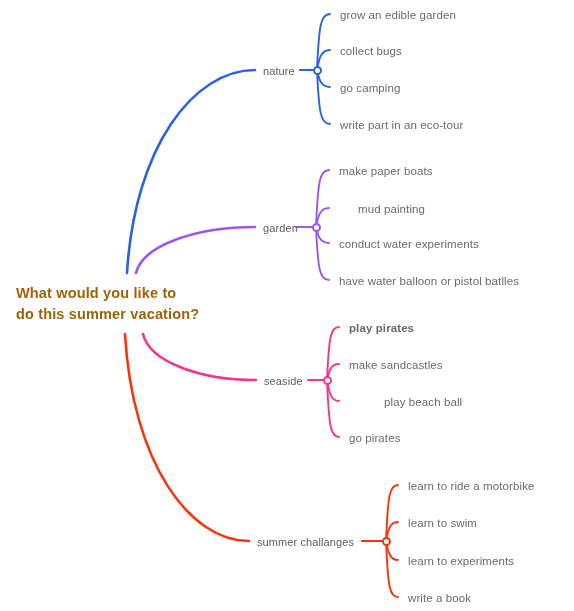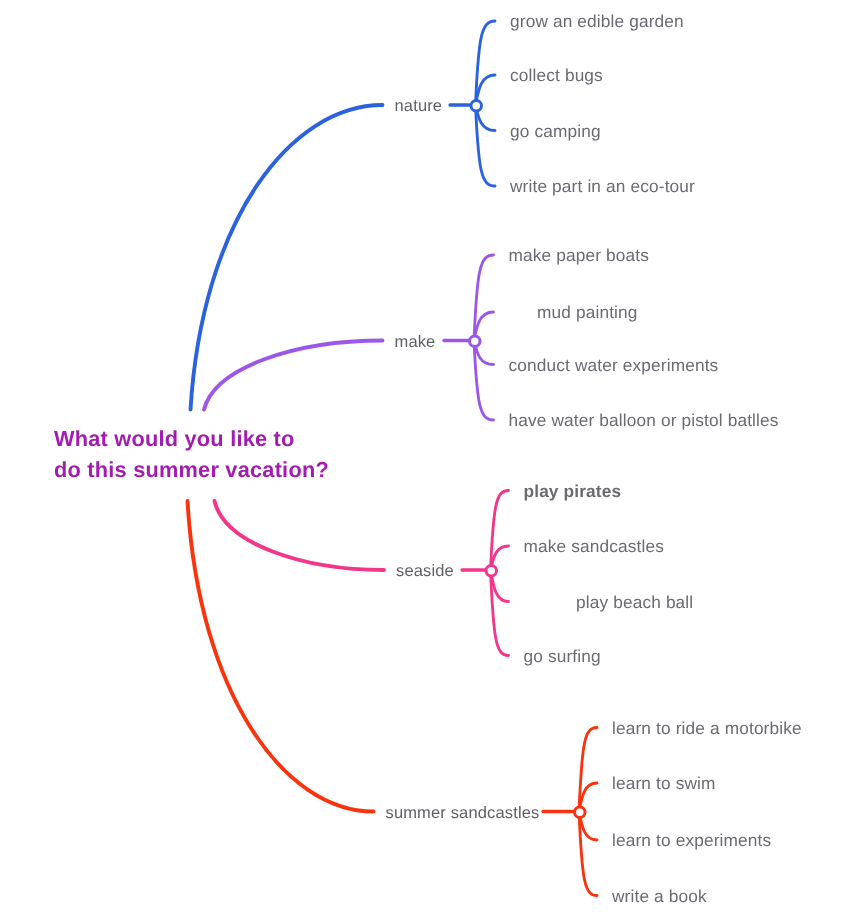--- a/index.html
+++ b/index.html
@@ -35,24 +35,24 @@
     height: 611px;
     overflow: visible;
   }
   svg.edges path {
     fill: none;
     stroke-linecap: round;
     stroke-linejoin: round;
   }
   .root-label {
     position: absolute;
-    left: 36px;
+    left: 16px;
     top: 283px;
     width: 212px;
-    color: #a21caf;
+    color: #a16207;
     font-size: 14.5px;
     font-weight: bold;
     line-height: 21px;
     letter-spacing: 0.15px;
     white-space: pre-line;
   }
   .branch-label {
     position: absolute;
     color: #5f6066;
     font-size: 11px;
@@ -114,33 +114,33 @@
   <div class="root-label">What would you like to
 do this summer vacation?</div>
 
   <div id="label-layer">
       <div class="branch-label" style="left: 263px; top: 64px;">nature</div>
       <div class="leaf-label" style="left: 340px; top: 8px;">grow an edible garden</div>
       <div class="leaf-label" style="left: 340px; top: 44px;">collect bugs</div>
       <div class="leaf-label" style="left: 340px; top: 81px;">go camping</div>
       <div class="leaf-label" style="left: 340px; top: 118px;">write part in an eco-tour</div>
       <div class="node-dot" style="left: 312.5px; top: 65.5px; border: 2px solid rgb(43, 98, 221);"></div>
-      <div class="branch-label" style="left: 263px; top: 221px;">make</div>
+      <div class="branch-label" style="left: 263px; top: 221px;">garden</div>
       <div class="leaf-label" style="left: 339px; top: 164px;">make paper boats</div>
       <div class="leaf-label" style="left: 339px; top: 202px; margin-left: 19px;">mud painting</div>
       <div class="leaf-label" style="left: 339px; top: 237px;">conduct water experiments</div>
       <div class="leaf-label" style="left: 339px; top: 274px;">have water balloon or pistol batlles</div>
       <div class="node-dot" style="left: 311.5px; top: 222.5px; border: 2px solid rgb(155, 87, 232);"></div>
       <div class="branch-label" style="left: 264px; top: 374px;">seaside</div>
       <div class="leaf-label" style="left: 349px; top: 321px; font-weight: bold;">play pirates</div>
       <div class="leaf-label" style="left: 349px; top: 358px;">make sandcastles</div>
       <div class="leaf-label" style="left: 349px; top: 395px; margin-left: 35px;">play beach ball</div>
-      <div class="leaf-label" style="left: 349px; top: 431px;">go surfing</div>
+      <div class="leaf-label" style="left: 349px; top: 431px;">go pirates</div>
       <div class="node-dot" style="left: 322.5px; top: 375.5px; border: 2px solid rgb(242, 54, 138);"></div>
-      <div class="branch-label" style="left: 257px; top: 535px;">summer sandcastles</div>
+      <div class="branch-label" style="left: 257px; top: 535px;">summer challanges</div>
       <div class="leaf-label" style="left: 408px; top: 479px;">learn to ride a motorbike</div>
       <div class="leaf-label" style="left: 408px; top: 516px; text-align: right;">learn to swim</div>
       <div class="leaf-label" style="left: 408px; top: 554px;">learn to experiments</div>
       <div class="leaf-label" style="left: 408px; top: 591px;">write a book</div>
       <div class="node-dot" style="left: 381.5px; top: 536.5px; border: 2px solid rgb(248, 52, 15);"></div>
     </div>
 
 </div>
 
 </body></html>

